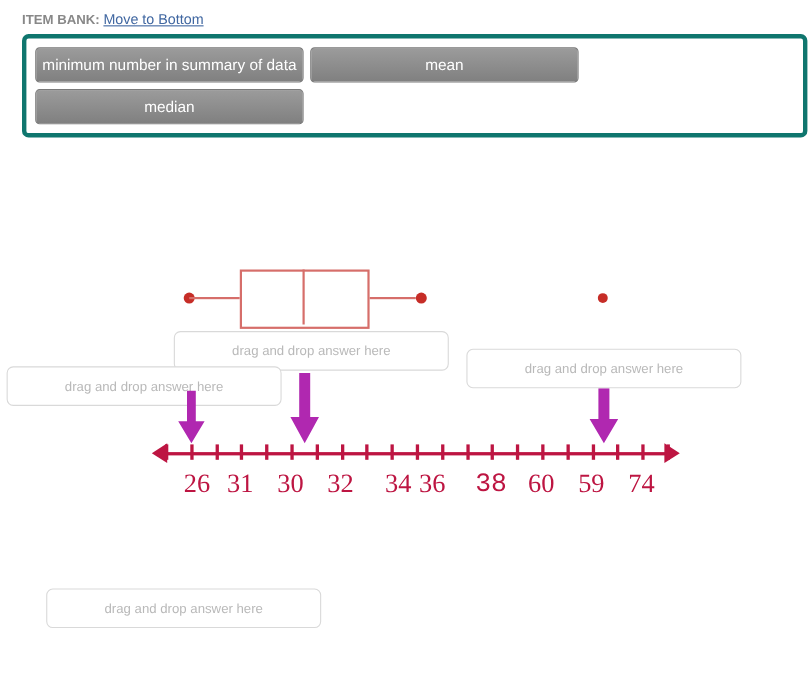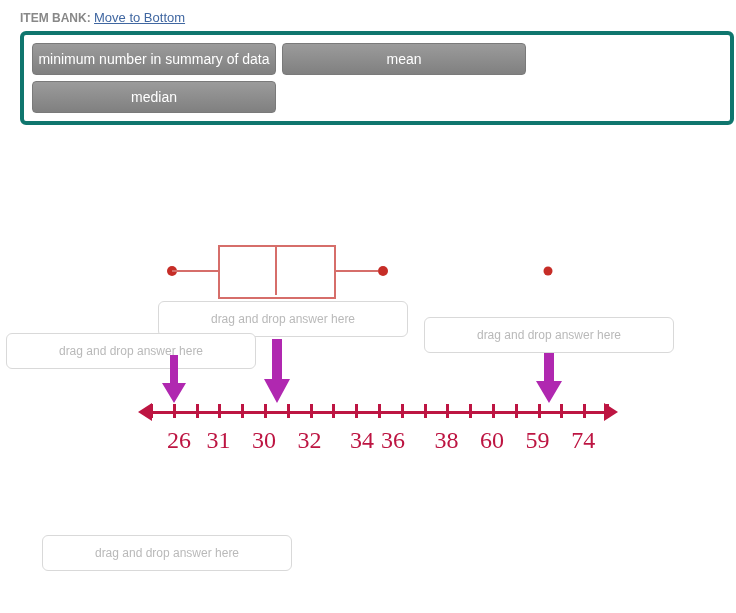--- a/index.html
+++ b/index.html
@@ -219,19 +219,19 @@
       <div class="tick" style="left: 387.6px;"></div>
       <div class="tick" style="left: 410.4px;"></div>
       <div class="tick" style="left: 433.2px;"></div>
       <div class="tick" style="left: 456px;"></div>
       <div class="tick-label" style="left: 29px;">26</div>
       <div class="tick-label" style="left: 68.4px;">31</div>
       <div class="tick-label" style="left: 114px;">30</div>
       <div class="tick-label" style="left: 159.6px;">32</div>
       <div class="tick-label" style="left: 198px; margin-left: 14px;">34</div>
       <div class="tick-label" style="left: 243px;">36</div>
-      <div class="tick-label" style="left: 296.4px;">38</div>
+      <div class="tick-label" style="left: 296.4px; font-family: Liberation Mono, monospace;">38</div>
       <div class="tick-label" style="left: 342px;">60</div>
       <div class="tick-label" style="left: 387.6px;">59</div>
       <div class="tick-label" style="left: 433.2px;">74</div>
     </div>
 
 </div>
 
 </body></html>

